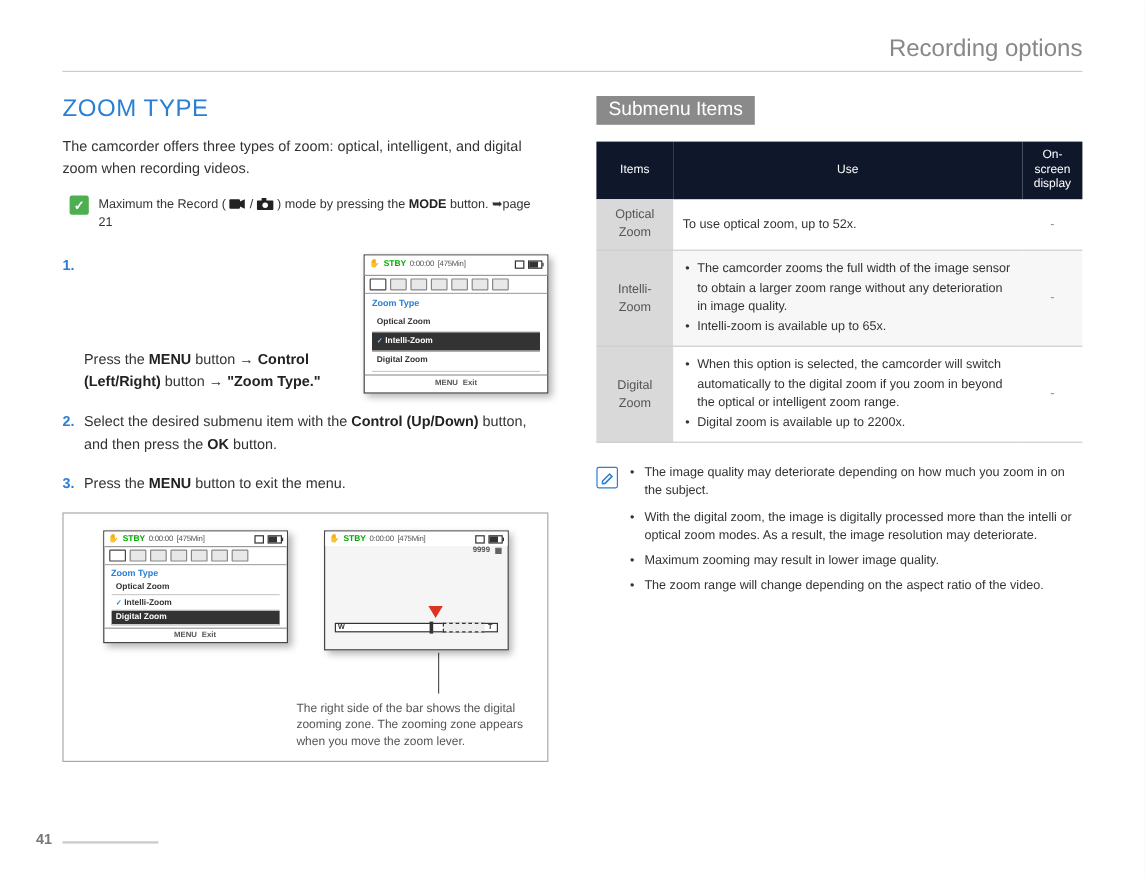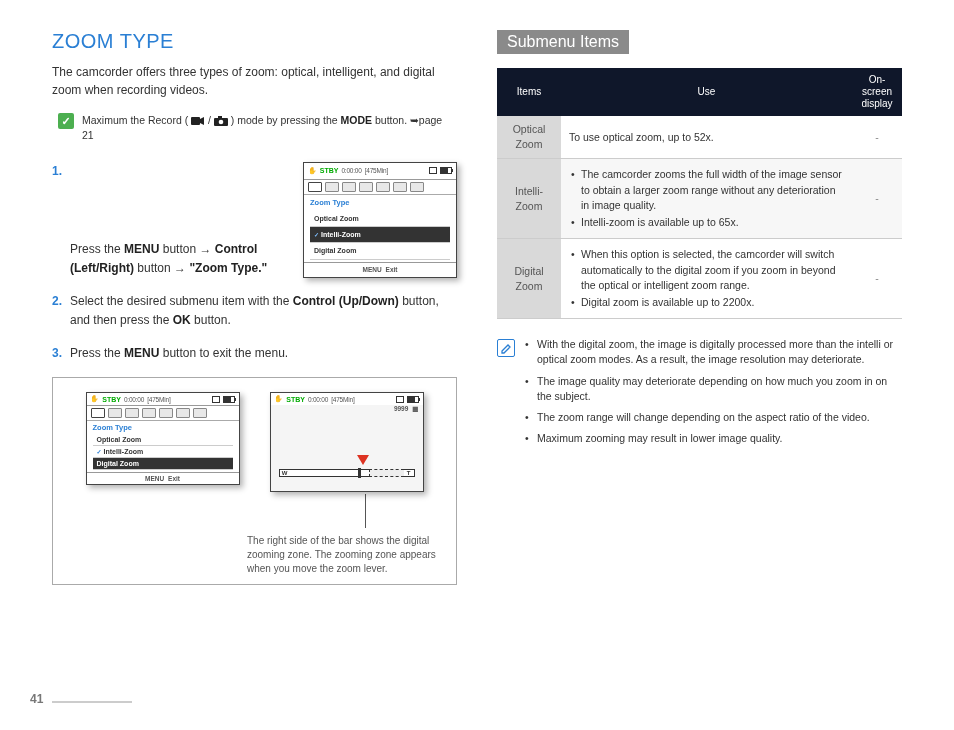--- a/index.html
+++ b/index.html
@@ -332,20 +332,21 @@
     bottom:3px;
     width:80px;
     height:2px;
     background:#ccc;
   }
 </style>
 </head>
 <body>
 
 <div class="page">
+  <div class="header-title">Recording options</div>
 
   <div class="columns">
 
     <div class="col">
       <div class="section-title">ZOOM TYPE</div>
       <p class="intro">The camcorder offers three types of zoom: optical, intelligent, and digital zoom when recording videos.</p>
 
       <div class="note-box">
         <span class="check-icon"></span>
         <div class="note-text">
@@ -537,23 +538,23 @@
         </tbody>
       </table>
 
       <div class="info-box">
         <div class="info-icon">
           <svg width="11" height="11" viewBox="0 0 11 11">
               <path d="M1 8 L7 2 L9 4 L3 10 L1 10 Z" fill="none" stroke="#2a7fd4" stroke-width="1.3"></path>
             </svg>
         </div>
         <ul>
+          <li>The image quality may deteriorate depending on how much you zoom in on the subject.</li>
           <li>With the digital zoom, the image is digitally processed more than the intelli or optical zoom modes. As a result, the image resolution may deteriorate.</li>
-          <li>The image quality may deteriorate depending on how much you zoom in on the subject.</li>
+          <li>Maximum zooming may result in lower image quality.</li>
           <li>The zoom range will change depending on the aspect ratio of the video.</li>
-          <li>Maximum zooming may result in lower image quality.</li>
         </ul>
       </div>
     </div>
   </div>
 
   <div class="page-num">41</div>
 </div>
 
 </body></html>

